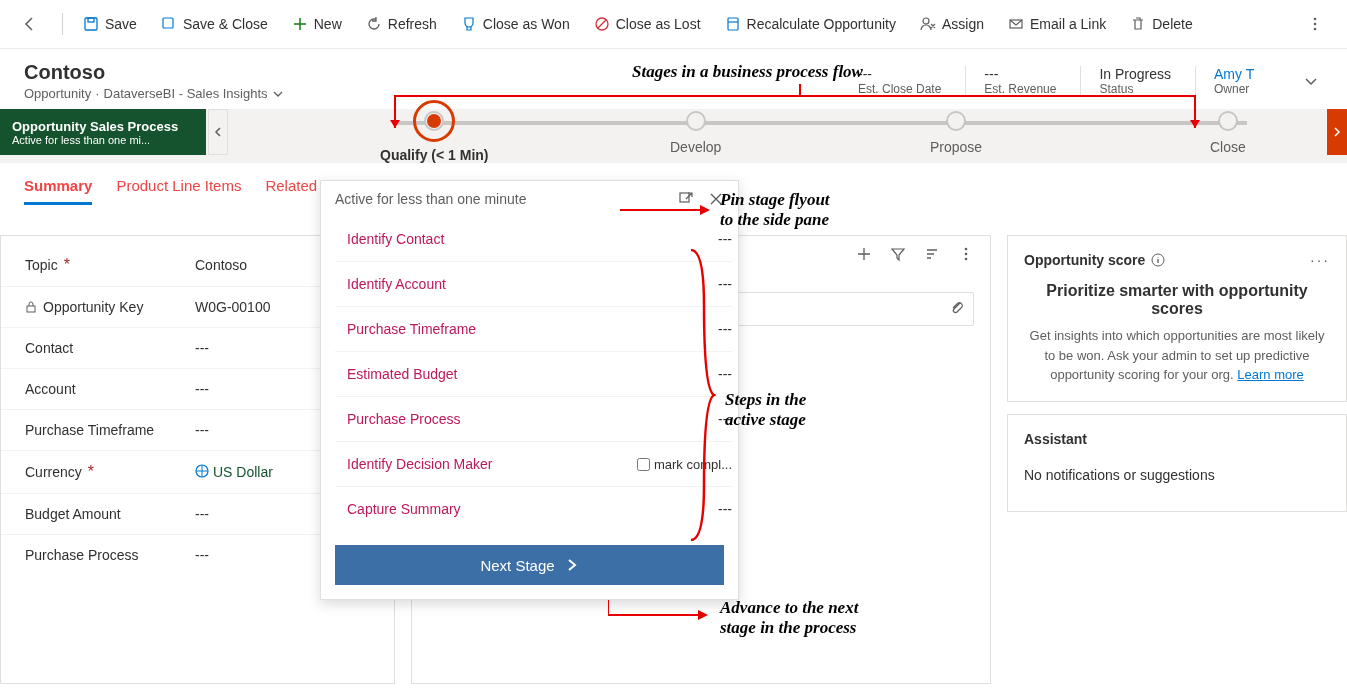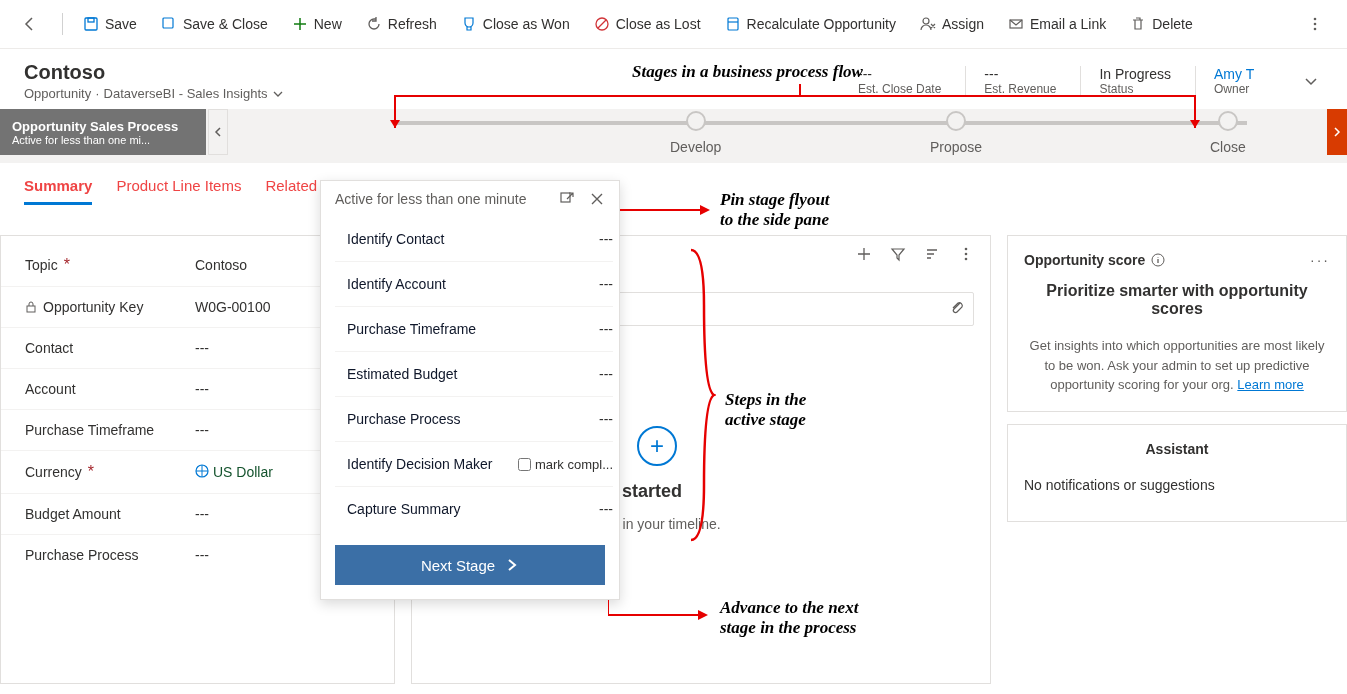--- a/index.html
+++ b/index.html
@@ -22,21 +22,21 @@
 .header-right { margin-left: auto; display: flex; align-items: center; gap: 24px; }
 .header-field { display: flex; flex-direction: column; min-width: 80px; }
 .header-field .val { font-size: 14px; color: #323130; font-weight: 400; }
 .header-field .lbl { font-size: 12px; color: #605e5c; }
 .header-field.owner .val { color: #0078d4; }
 .header-field.sep { border-left: 1px solid #e1dfdd; padding-left: 18px; }
 .header-chevron { color: #605e5c; padding: 4px; cursor: pointer; }
 
 
 .bpf-bar { position: relative; height: 54px; display: flex; align-items: center; background: #f3f2f1; }
-.bpf-badge { position: absolute; left: 0; top: 0; height: 46px; width: 206px; background: #737373; color: #fff; padding: 6px 12px; display: flex; flex-direction: column; justify-content: center; }
+.bpf-badge { position: absolute; left: 0; top: 0; height: 46px; width: 206px; background: #14532d; color: #fff; padding: 6px 12px; display: flex; flex-direction: column; justify-content: center; }
 .bpf-badge .t { font-size: 13px; font-weight: 600; }
 .bpf-badge .s { font-size: 11px; }
 .bpf-nav-left { position: absolute; left: 208px; top: 0; width: 20px; height: 46px; background: #f3f2f1; border: 1px solid #e1dfdd; display: flex; align-items: center; justify-content: center; cursor: pointer; color: #605e5c; }
 .bpf-nav-right { position: absolute; right: 0; top: 0; width: 20px; height: 46px; background: #d83b01; display: flex; align-items: center; justify-content: center; cursor: pointer; color: #fff; }
 .bpf-stages { position: absolute; left: 325px; right: 20px; top: 0; height: 54px; }
 .bpf-line { position: absolute; left: 70px; right: 80px; top: 12px; height: 4px; background: #c8c6c4; }
 .bpf-stage { position: absolute; top: 2px; display: flex; flex-direction: column; align-items: center; cursor: pointer; }
 .bpf-dot { width: 20px; height: 20px; border-radius: 50%; background: #f3f2f1; border: 2px solid #c8c6c4; }
 .bpf-stage.active .bpf-dot-wrap { position: relative; }
 .bpf-stage.active .bpf-dot-outer { position: absolute; left: -11px; top: -11px; width: 42px; height: 42px; border-radius: 50%; border: 3px solid #d83b01; }
@@ -65,39 +65,39 @@
 .timeline-toolbar .tbtn { cursor: pointer; }
 .timeline-search { margin-top: 40px; border: 1px solid #e1dfdd; height: 34px; border-radius: 2px; position: relative; }
 .timeline-search .attach { position: absolute; right: 8px; top: 6px; color: #605e5c; }
 .timeline-plus { position: absolute; left: 225px; top: 190px; width: 40px; height: 40px; border: 2px solid #0078d4; border-radius: 50%; display: flex; align-items: center; justify-content: center; color: #0078d4; font-size: 24px; cursor: pointer; }
 .timeline-started { position: absolute; left: 210px; top: 245px; font-size: 18px; font-weight: 600; }
 .timeline-hint { position: absolute; left: 160px; top: 280px; font-size: 14px; color: #605e5c; }
 
 .col-right { width: 340px; display: flex; flex-direction: column; gap: 12px; }
 .card { border: 1px solid #e1dfdd; padding: 16px; background: #fff; }
 .card .card-head { display: flex; align-items: center; justify-content: space-between; margin-bottom: 14px; }
-.card .card-title { font-size: 14px; font-weight: 600; display: flex; align-items: center; gap: 6px; justify-content: center; }
+.card .card-title { font-size: 14px; font-weight: 600; display: flex; align-items: center; gap: 6px; }
 .card .card-more { cursor: pointer; color: #605e5c; letter-spacing: 2px; }
-.card h3 { font-size: 16px; font-weight: 600; text-align: center; margin-bottom: 18px; }
+.card h3 { font-size: 16px; font-weight: 600; text-align: center; margin-bottom: 8px; }
 .card p { font-size: 13px; color: #605e5c; text-align: center; line-height: 1.5; }
 .card p a { color: #0078d4; text-decoration: underline; cursor: pointer; }
 .card.assistant .msg { font-size: 14px; color: #323130; padding: 12px 0; }
 
 
-.flyout { position: absolute; left: 320px; top: 180px; width: 300px; background: #fff; border: 1px solid #e1dfdd; box-shadow: 0 4px 12px rgba(0,0,0,.15); z-index: 10; }
+.flyout { position: absolute; left: 320px; top: 180px; width: 419px; background: #fff; border: 1px solid #e1dfdd; box-shadow: 0 4px 12px rgba(0,0,0,.15); z-index: 10; }
 .flyout-head { display: flex; align-items: center; justify-content: space-between; padding: 10px 14px; color: #605e5c; font-size: 14px; }
 .flyout-head .hicons { display: flex; gap: 14px; }
 .flyout-head .hicons span { cursor: pointer; }
 .flyout-body { max-height: 340px; overflow-y: auto; padding: 0 6px 0 14px; position: relative; }
 .flyout-body::-webkit-scrollbar { width: 14px; }
 .flyout-body::-webkit-scrollbar-thumb { background: #c8c6c4; }
 .flyout-body::-webkit-scrollbar-track { background: #f3f2f1; }
 .step-row { display: flex; align-items: center; justify-content: space-between; padding: 14px 0 14px 12px; border-bottom: 1px solid #f3f2f1; }
 .step-row:last-child { border-bottom: none; }
-.step-label { font-size: 14px; color: #0f172a; max-width: 150px; }
+.step-label { font-size: 14px; color: #be185d; max-width: 150px; }
 .step-val { font-size: 14px; color: #323130; }
 .step-check { display: flex; align-items: center; gap: 4px; font-size: 13px; }
 .step-check input { cursor: pointer; }
 .flyout-footer { padding: 14px; }
 .next-stage-btn { width: 100%; height: 40px; background: #3b6fa6; color: #fff; border: none; display: flex; align-items: center; justify-content: center; gap: 10px; font-size: 15px; cursor: pointer; }
 
 
 .annotation { position: absolute; font-family: Georgia, serif; font-style: italic; font-weight: bold; font-size: 17px; color: #000; z-index: 20; pointer-events: none; }
 .arrow-svg { position: absolute; z-index: 19; pointer-events: none; }
 .red-line { stroke: #e60000; stroke-width: 2; fill: none; }
@@ -256,20 +256,28 @@
     <span class="t">Opportunity Sales Process</span>
     <span class="s">Active for less than one mi...</span>
   </div>
   <div class="bpf-nav-left">
     <svg width="10" height="10" viewBox="0 0 10 10">
         <path d="M7 1 L3 5 L7 9" stroke="#605e5c" fill="none" stroke-width="1.5"></path>
       </svg>
   </div>
   <div class="bpf-stages">
     <div class="bpf-line"></div>
+    <div class="bpf-stage active" style="left:55px">
+      <div class="bpf-dot-wrap">
+          <div class="bpf-dot"></div>
+          <div class="bpf-dot-outer"></div>
+          <div class="bpf-dot-inner"></div>
+        </div>
+      <span class="bpf-stage-label">Qualify  (&lt; 1 Min)</span>
+    </div>
     <div class="bpf-stage" style="left:345px">
       <div class="bpf-dot"></div>
       <span class="bpf-stage-label">Develop</span>
     </div>
     <div class="bpf-stage" style="left:605px">
       <div class="bpf-dot"></div>
       <span class="bpf-stage-label">Propose</span>
     </div>
     <div class="bpf-stage" style="left:885px">
       <div class="bpf-dot"></div>

